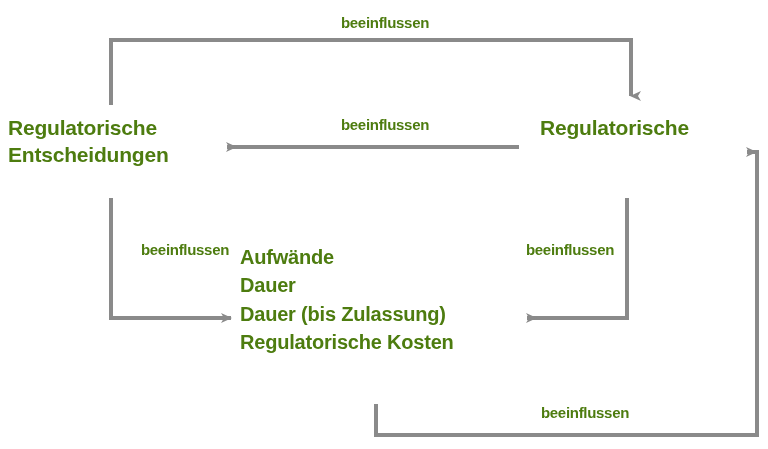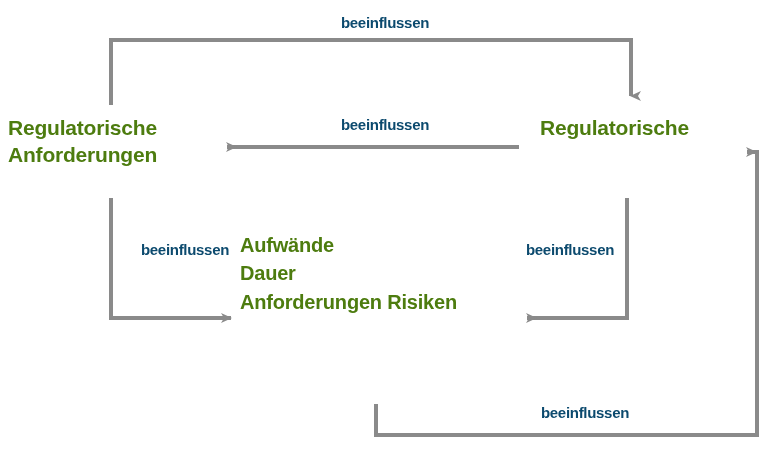--- a/index.html
+++ b/index.html
@@ -27,28 +27,28 @@
 
   #node-left{
     left:8px;top:114px;width:208px;
     font-size:21px;
   }
   #node-right{
     left:540px;top:114px;width:218px;
     font-size:21px;
   }
   #node-center{
-    left:240px;top:231px;width:290px;
+    left:240px;top:243px;width:290px;
     font-size:20px;
     line-height:1.42;
   }
 
   .edge-label{
     position:absolute;
-    color:#0c4a6e;
+    color:#4d7c0f;
     font-weight:bold;
     font-size:15px;
     letter-spacing:-0.3px;
     font-family:"Liberation Sans", sans-serif;
     white-space:nowrap;
     text-align:center;
   }
   #lbl-top{left:300px;top:14px;width:170px;}
   #lbl-mid{left:300px;top:116px;width:170px;}
   #lbl-left{left:110px;top:241px;width:150px;}
@@ -89,31 +89,32 @@
       <path d="M627,198 L627,318 L527,318" fill="none" stroke="#8a8a8a" stroke-width="4" marker-end="url(#ah-left)"></path>
     </g>
 
     <g>
       <path d="M376,404 L376,435 L757,435 L757,152 L747,152" fill="none" stroke="#8a8a8a" stroke-width="4" marker-end="url(#ah-left)"></path>
     </g>
   </svg>
 
   <div class="node" id="node-left">
     <span class="ln">Regulatorische</span>
-    <span class="ln">Anforderungen</span>
+    <span class="ln">Entscheidungen</span>
   </div>
 
   <div class="node" id="node-right">
     <span class="ln">Regulatorische</span>
   </div>
 
   <div class="node" id="node-center">
     <span class="ln">Aufwände</span>
     <span class="ln">Dauer</span>
-    <span class="ln">Anforderungen Risiken</span>
+    <span class="ln">Dauer (bis Zulassung)</span>
+    <span class="ln">Regulatorische Kosten</span>
   </div>
 
   <div class="edge-label" id="lbl-top">beeinflussen</div>
   <div class="edge-label" id="lbl-mid">beeinflussen</div>
   <div class="edge-label" id="lbl-left">beeinflussen</div>
   <div class="edge-label" id="lbl-right">beeinflussen</div>
   <div class="edge-label" id="lbl-bottom">beeinflussen</div>
 
 </div>
 

